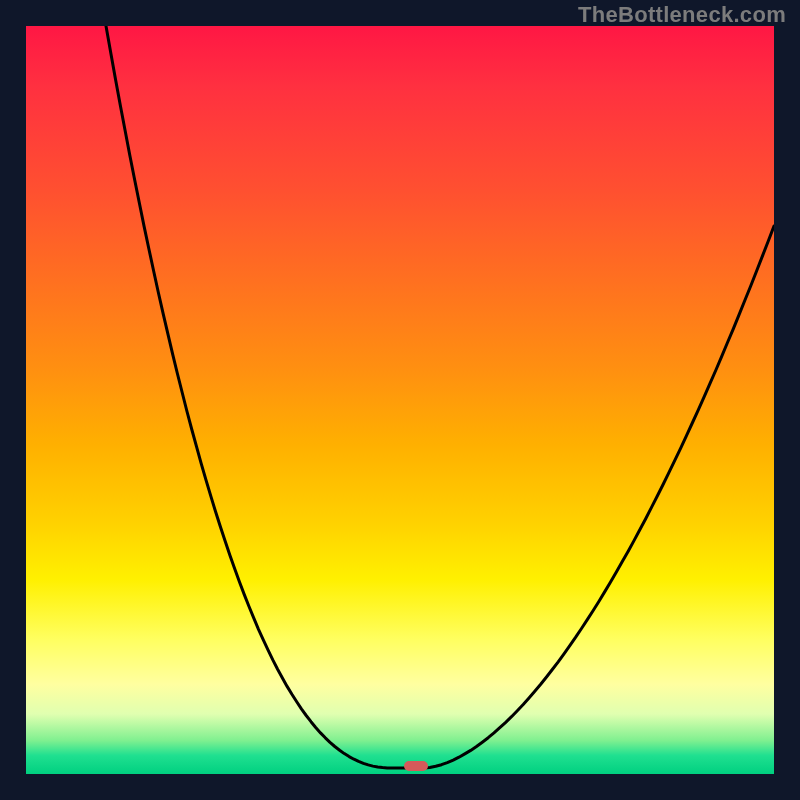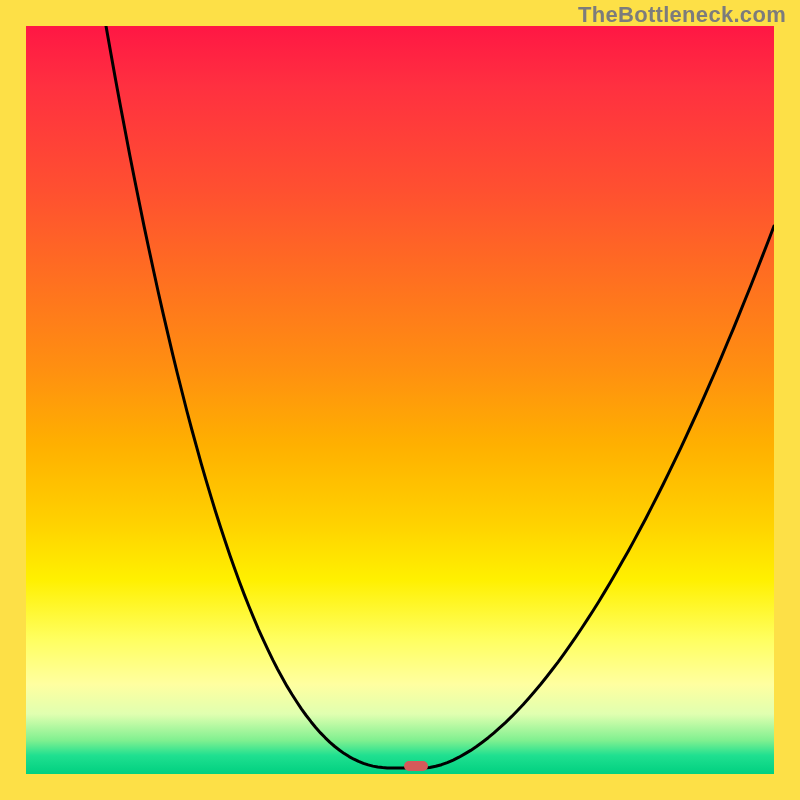--- a/index.html
+++ b/index.html
@@ -7,21 +7,21 @@
     padding: 0;
     width: 800px;
     height: 800px;
     background: #000;
     overflow: hidden;
   }
   .frame {
     position: relative;
     width: 800px;
     height: 800px;
-    background: #fde047;
+    background: #0f172a;
   }
   .plot {
     position: absolute;
     left: 26px;
     top: 26px;
     width: 748px;
     height: 748px;
     overflow: hidden;
   }
   .gradient {

